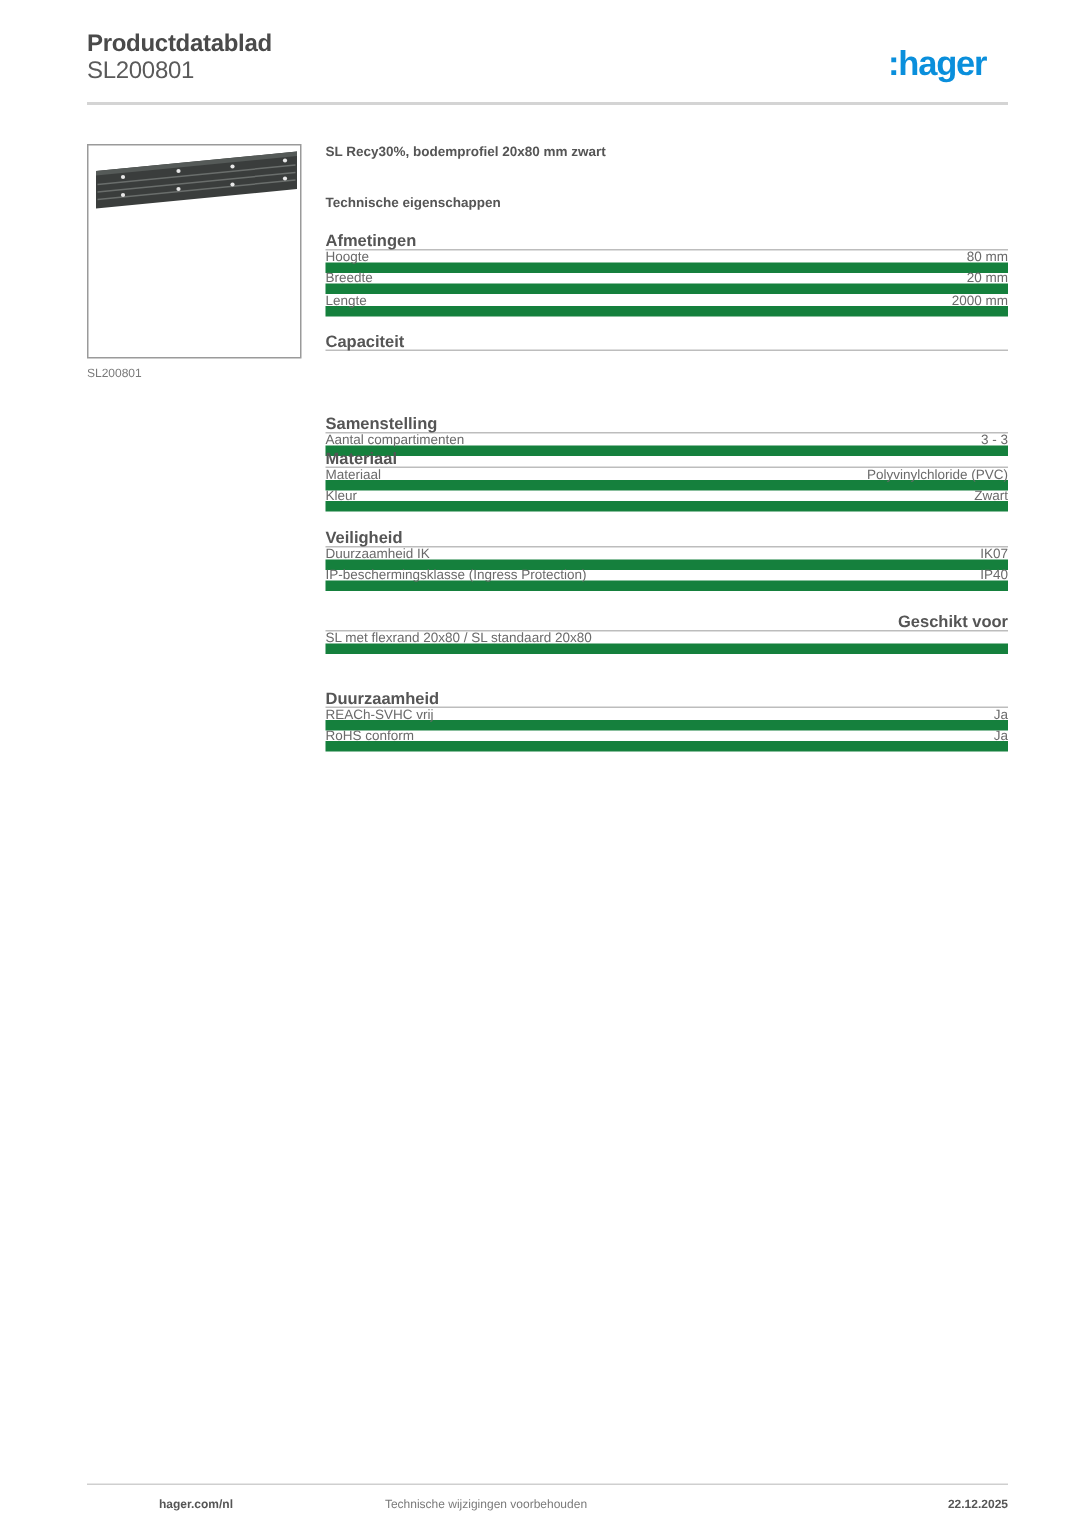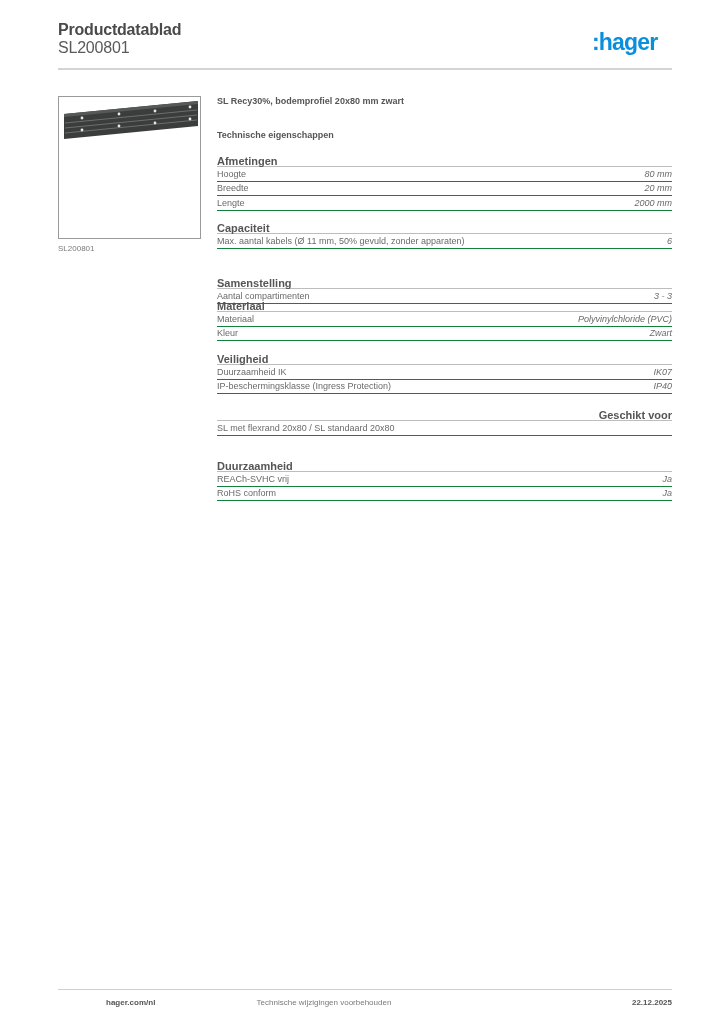--- a/index.html
+++ b/index.html
@@ -48,23 +48,23 @@
       position: absolute; top: 130px; left: 0; font-size: 9px; font-weight: bold; color: #555;
     }
     .section { position: absolute; left: 0; width: 455px; }
     .section-title {
       font-size: 11px; font-weight: bold; color: #555; height: 12px; line-height: 12px;
       border-bottom: 1px solid #bdbdbd;
     }
     .row {
       display: flex; justify-content: space-between; align-items: center;
       height: 14.5px; font-size: 9px; color: #6a6a6a;
-      border-bottom: 1px solid #15803d;
+      border-bottom: 7px solid #15803d;
     }
-    .row .val { text-align: right; font-style: italic; }
+    .row .val { text-align: right; }
 
     
     .footer-rule {
       position: absolute; left: 58px; top: 989px; width: 614px; height: 1px; background: #cfcfcf;
     }
     .footer-left {
       position: absolute; left: 58px; top: 998px; font-size: 8px; font-weight: bold; color: #555; padding-left: 48px;
     }
     .footer-center {
       position: absolute; left: 0; width: 648px; top: 998px; text-align: center;
@@ -118,24 +118,20 @@
         <span class="val">20 mm</span>
       </div>
       <div class="row">
         <span>Lengte</span>
         <span class="val">2000 mm</span>
       </div>
     </div>
 
     <div class="section" style="top:222px;">
       <div class="section-title">Capaciteit</div>
-      <div class="row">
-        <span>Max. aantal kabels (Ø 11 mm, 50% gevuld, zonder apparaten)</span>
-        <span class="val">6</span>
-      </div>
     </div>
 
     <div class="section" style="top:246px;margin-top:31px;">
       <div class="section-title">Samenstelling</div>
       <div class="row">
         <span>Aantal compartimenten</span>
         <span class="val">3 - 3</span>
       </div>
     </div>
 

